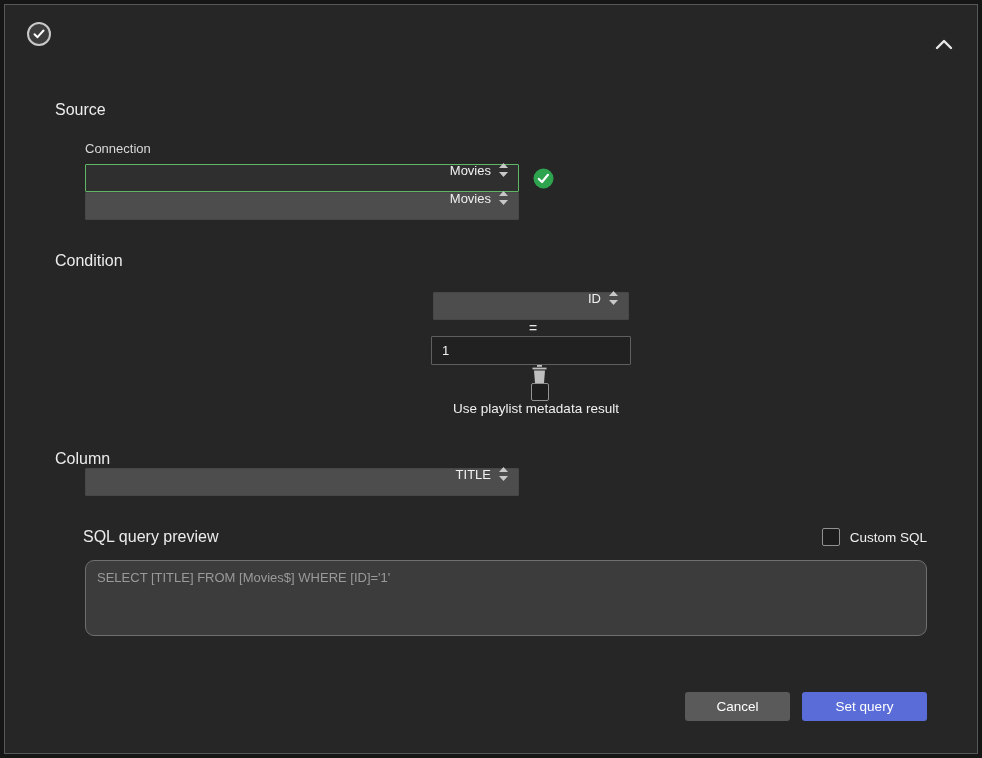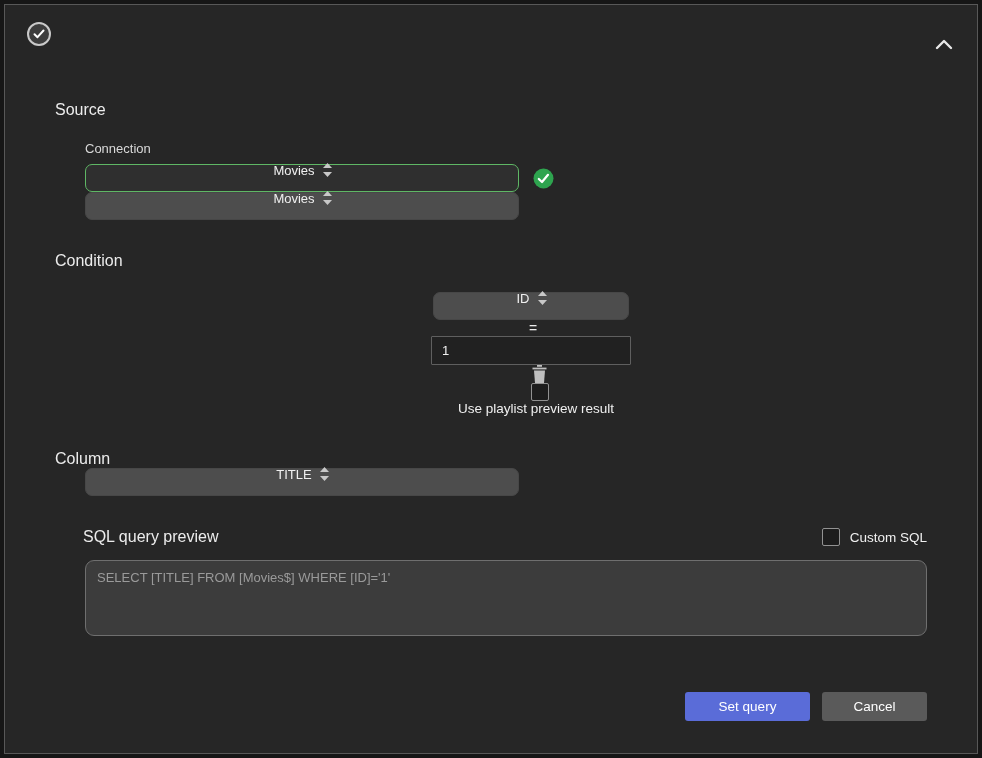--- a/index.html
+++ b/index.html
@@ -43,24 +43,24 @@
   .h-source    { margin:46px 0 0 50px; }
   .h-condition { margin:32px 0 0 50px; }
   .h-column    { margin:34px 0 0 50px; }
   .field-label { font-size:13px; color:#d9d9d9; margin:22px 0 8px 80px; }
   .field-label.table-label { margin-top:26px; }
 
   
   .select {
     box-sizing:border-box;
     height:28px; padding:0 10px 16px 11px;
-    display:flex; align-items:center; justify-content:center;
+    display:flex; align-items:center; justify-content:flex-end;
     background:#4d4d4d; border:1px solid #474747;
     color:#f0f0f0; font-size:13px;
-    cursor:pointer; border-radius:7px;
+    cursor:pointer; border-radius:1px;
   }
   .select .arrows { display:flex; align-items:center; margin-left:8px; }
   .select-wide { width:434px; }
   .select-connection {
     background:#2f2f2f;
     border:1px solid #5fb765;
   }
   .connection-row { display:flex; align-items:center; margin-left:80px; }
   .valid-icon { margin-left:14px; display:flex; }
   .ml-fields { margin-left:80px; }
@@ -187,21 +187,21 @@
     <span class="equals">=</span>
     <input class="cond-input" type="text" value="1" style="">
     <button class="trash-btn">
       <svg width="15" height="18" viewBox="0 0 15 18">
           <rect x="5" y="0" width="5" height="1.8" fill="#bfbfbf"></rect>
           <rect x="0.5" y="2.6" width="14" height="1.8" fill="#bfbfbf"></rect>
           <path d="M2 5.6 H13 L12 18 H3 Z" fill="#bfbfbf"></path>
         </svg>
     </button>
     <span class="checkbox cb-playlist"></span>
-    <span class="cb-label">Use playlist preview result</span>
+    <span class="cb-label">Use playlist metadata result</span>
   </div>
 
   <div class="section-heading h-column">Column</div>
   <div class="select select-wide ml-fields column-select">
     <span>TITLE</span>
     <span class="arrows">
       <svg width="9" height="14" viewBox="0 0 9 14">
           <path d="M4.5 0 L9 5 H0 Z" fill="#c8c8c8"></path>
           <path d="M0 9 H9 L4.5 14 Z" fill="#c8c8c8"></path>
         </svg>
@@ -211,17 +211,17 @@
   <div class="sql-heading-row">
     <div class="section-heading" style="margin:0">SQL query preview</div>
     <div class="custom-sql">
       <span class="checkbox"></span>
       <span class="cb-label">Custom SQL</span>
     </div>
   </div>
   <div class="sql-box">SELECT [TITLE] FROM [Movies$] WHERE [ID]='1'</div>
 
   <div class="footer">
+    <button class="btn btn-cancel">Cancel</button>
     <button class="btn btn-primary">Set query</button>
-    <button class="btn btn-cancel">Cancel</button>
   </div>
 
 </div>
 
 </body></html>

